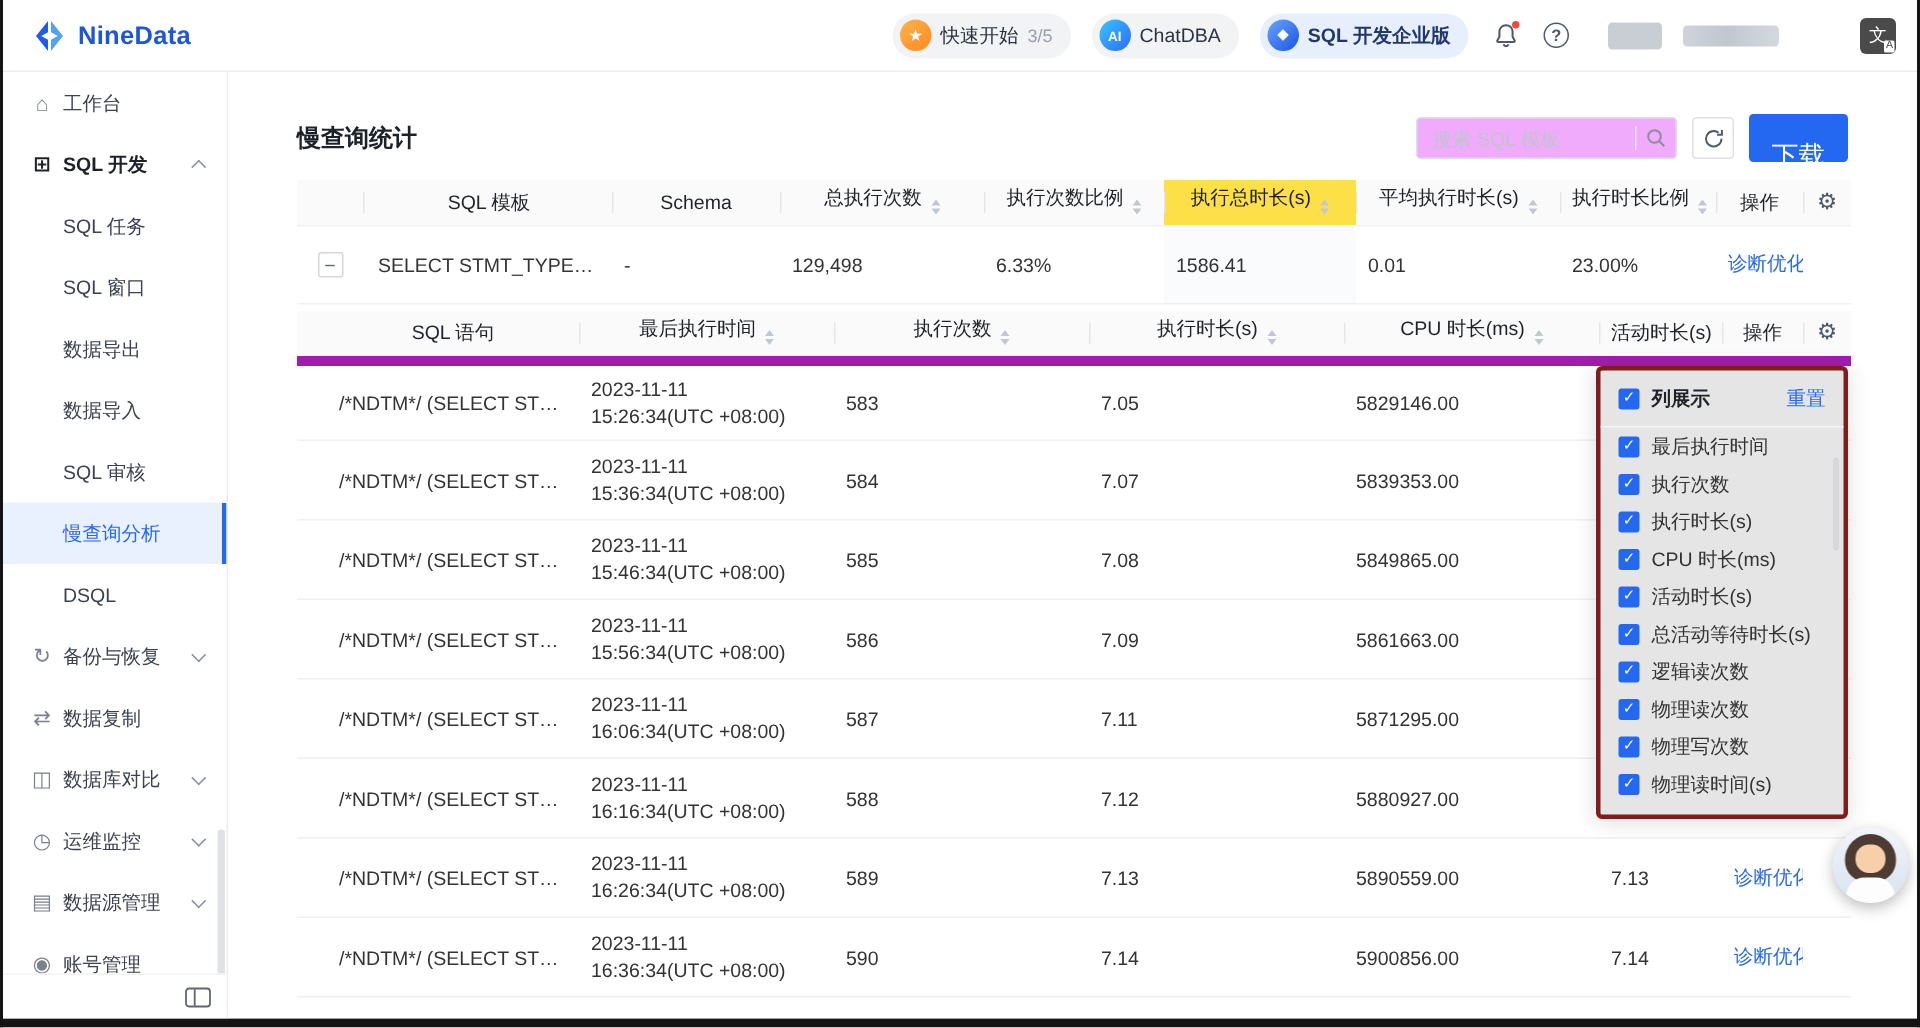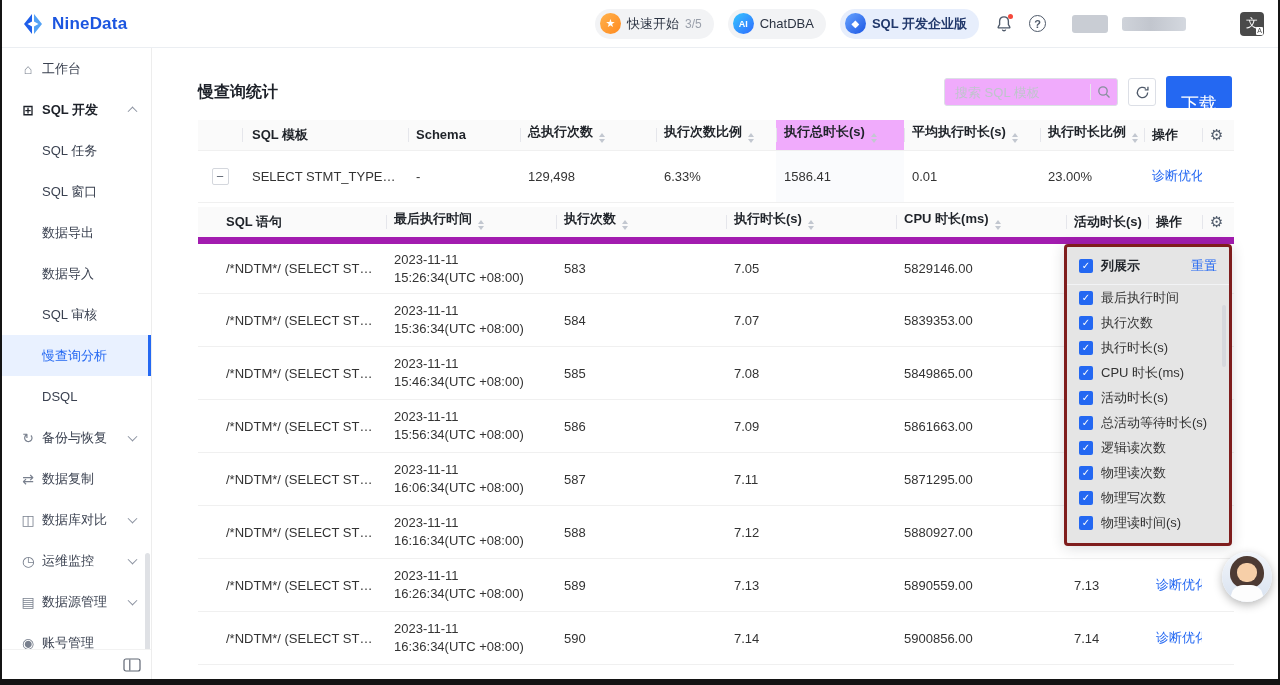--- a/index.html
+++ b/index.html
@@ -67,26 +67,26 @@
   .search .sep{position:absolute;right:27px;top:6px;bottom:6px;width:1px;background:#e5e6eb}
   .search svg{position:absolute;right:7px;top:7px}
   .icon-btn{width:28px;height:28px;border:1px solid #dcdfe6;border-radius:3px;background:#fff;
         display:flex;align-items:center;justify-content:center;cursor:pointer;padding:0}
   .btn-primary{height:28px;padding:16px 15px;background:#2468f2;color:#fff;border:none;border-radius:3px;
         font-size:18px;cursor:pointer}
 
   
   .table-wrap{position:relative;margin-top:14px}
   .tbl{width:100%;border-collapse:collapse;table-layout:fixed;font-size:13px;color:#333}
-  .tbl th{background:#fafafa;font-weight:700;color:#1f2329;text-align:left;padding:0 8px;
+  .tbl th{background:#fafafa;font-weight:400;color:#1f2329;text-align:center;padding:0 8px;
         position:relative;white-space:nowrap;overflow:hidden}
   .tbl th+th::before{content:'';position:absolute;left:0;top:50%;margin-top:-7px;height:14px;width:1px;background:#e5e6eb}
   .outer th{height:30px;border-bottom:1px solid #f0f0f0}
   .outer td{height:52px;padding:0 8px;border-bottom:1px solid #f0f0f0;white-space:nowrap;overflow:hidden}
-  .outer th.hl{background:#f0abfc}
+  .outer th.hl{background:#fde047}
   .outer td.hl{background:#fafbfd}
   .inner{margin-top:4px}
   .inner th{height:34px;border-bottom:7px solid #a21caf}
   .inner td{height:53px;padding:0 8px;border-bottom:1px solid #f0f0f0;white-space:nowrap;overflow:hidden}
   th.c-sql,td.c-sql{padding-left:28px}
   th.c-osql,td.c-osql{padding-left:10px}
   .c-expand{text-align:center}
   .c-gear{text-align:right}
   .sql-text{display:block;overflow:hidden;text-overflow:ellipsis;white-space:nowrap}
   .dt{display:flex;flex-direction:column;line-height:18px}

